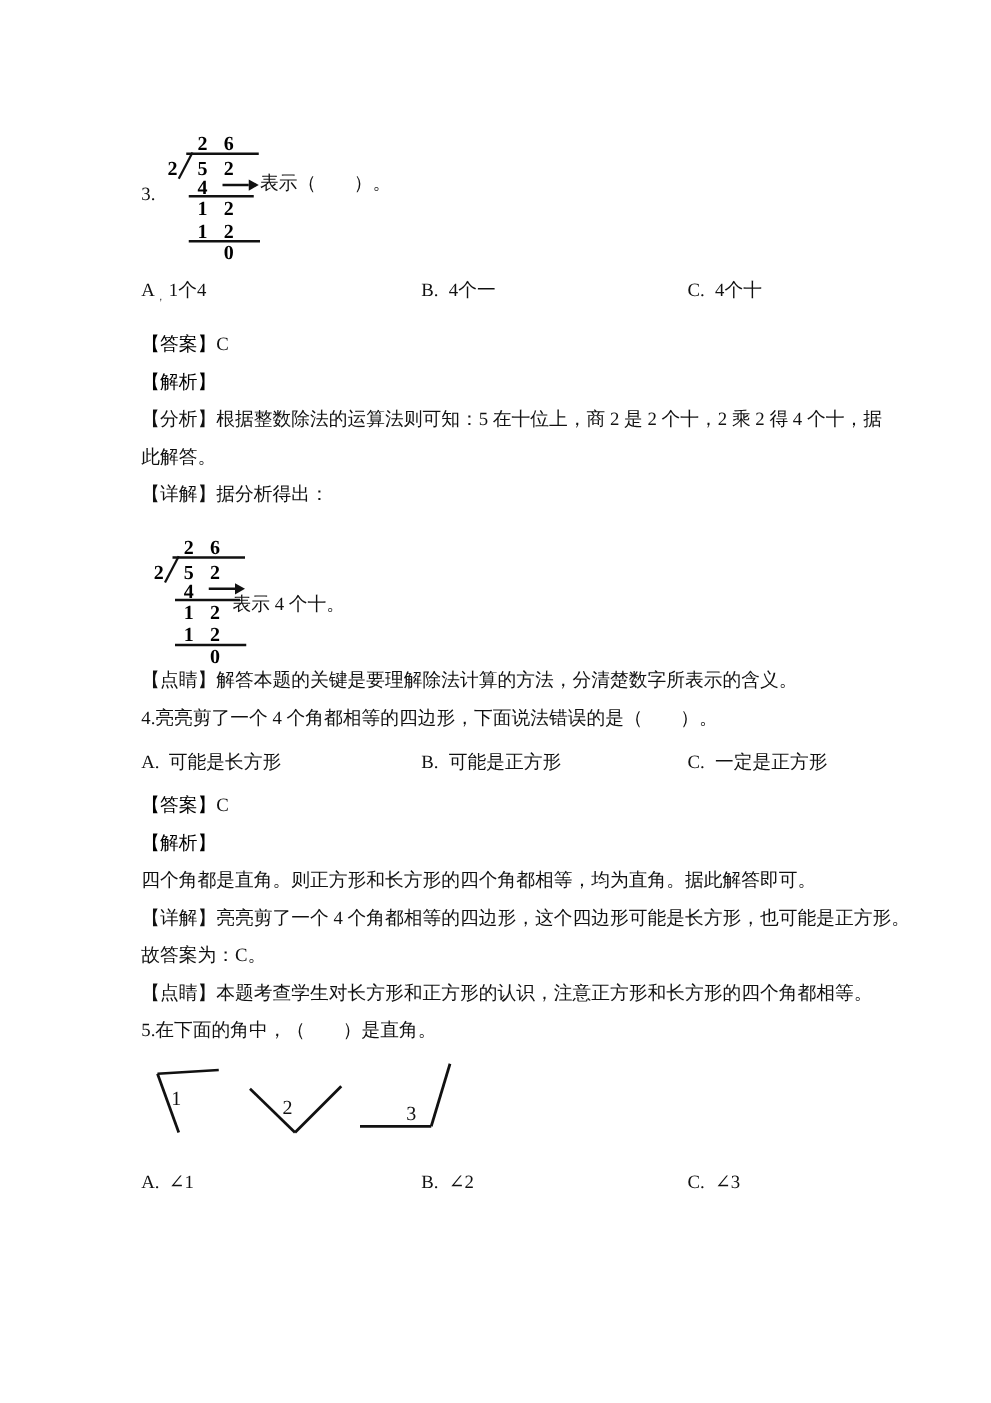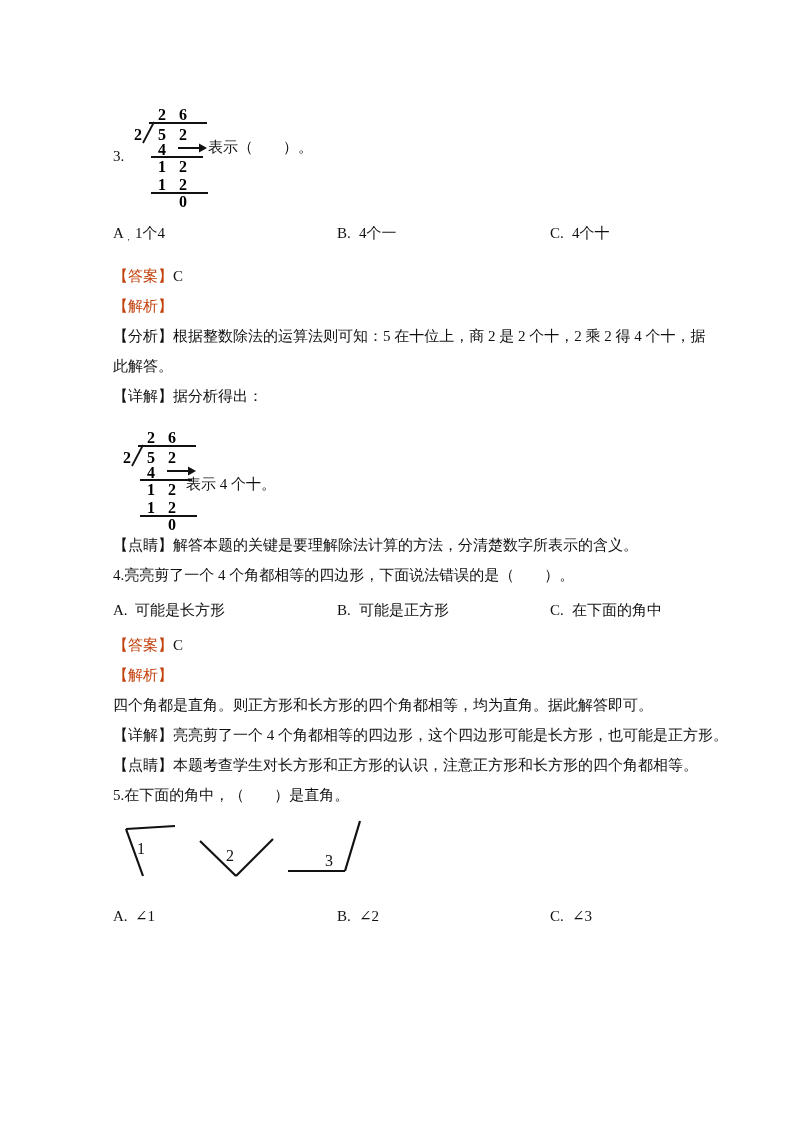--- a/index.html
+++ b/index.html
@@ -2,21 +2,21 @@
 <html><head>
 <meta charset="utf-8">
 <style>
   html,body{margin:0;padding:0;background:#ffffff;}
   body{width:793px;height:1122px;overflow:hidden;
        font-family:"Liberation Serif","DejaVu Serif","DejaVu Sans",serif;
        color:#111;}
   .page{position:relative;width:793px;height:1122px;background:#fff;}
   .content{position:absolute;left:113px;top:0;width:585px;padding-top:100px;}
   .line{font-size:15px;line-height:30px;height:30px;white-space:pre;}
-  .blu{color:#c2410c;}
+  .blu{color:#000000;}
   
   .figblock{position:relative;}
   .fig1{height:110px;}
   .fig2{height:104px;margin-top:12px;}
   .fig-side{position:absolute;font-size:15px;line-height:20px;white-space:pre;}
   .q3num{left:0;top:46px;}
   .q3suffix{left:95px;top:37px;}
   .fig2cap{left:73px;top:51px;}
   .divsvg{position:absolute;top:2px;overflow:visible;}
   .divsvg text{font-size:16px;font-weight:bold;font-family:"Liberation Serif","DejaVu Serif",serif;}
@@ -98,26 +98,27 @@
       </svg>
       <span class="fig-side fig2cap">表示 4 个十。</span>
     </div>
 
     <div class="line m-top3">【点睛】解答本题的关键是要理解除法计算的方法，分清楚数字所表示的含义。</div>
 
     <div class="line"><span class="lab">4.</span><span>亮亮剪了一个 4 个角都相等的四边形，下面说法错误的是（　　）。</span></div>
     <div class="opt-row m-top5">
       <span class="opt opt-a"><span class="lab">A.</span><span>可能是长方形</span></span>
       <span class="opt opt-b"><span class="lab">B.</span><span>可能是正方形</span></span>
-      <span class="opt opt-c"><span class="lab">C.</span><span>在下面的角中</span></span>
+      <span class="opt opt-c"><span class="lab">C.</span><span>一定是正方形</span></span>
     </div>
     <div class="line m-top5"><span class="blu">【答案】</span><span>C</span></div>
     <div class="line"><span class="blu">【解析】</span></div>
     <div class="line">四个角都是直角。则正方形和长方形的四个角都相等，均为直角。据此解答即可。</div>
     <div class="line">【详解】亮亮剪了一个 4 个角都相等的四边形，这个四边形可能是长方形，也可能是正方形。</div>
+    <div class="line">故答案为：C。</div>
     <div class="line">【点睛】本题考查学生对长方形和正方形的认识，注意正方形和长方形的四个角都相等。</div>
 
     <div class="line"><span class="lab">5.</span><span>在下面的角中，（　　）是直角。</span></div>
 
     <svg class="angles" width="270" height="78" viewBox="0 0 270 78">
       <g>
         <line x1="13" y1="11" x2="62" y2="8" stroke="#111" stroke-width="2.2"></line>
         <line x1="13" y1="11" x2="30" y2="58" stroke="#111" stroke-width="2.2"></line>
         <text x="24" y="36">1</text>
       </g>

